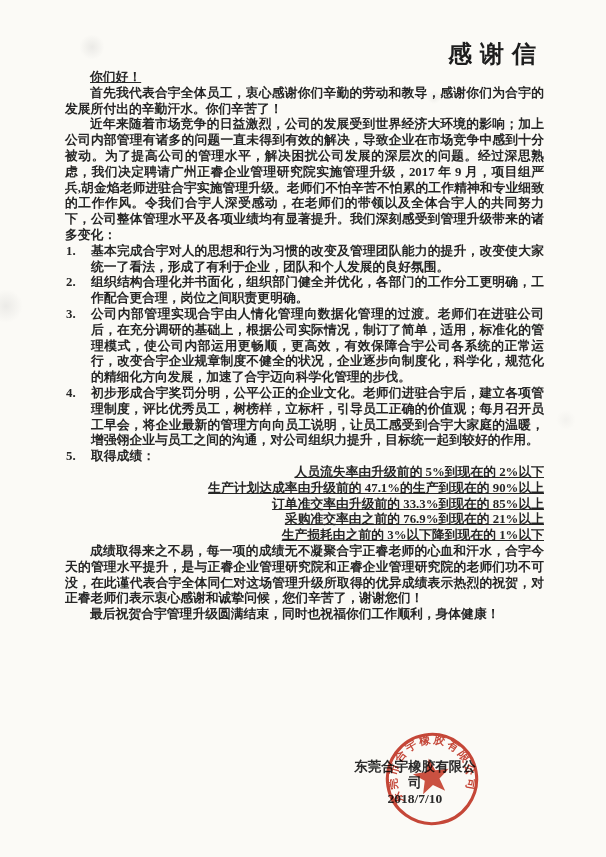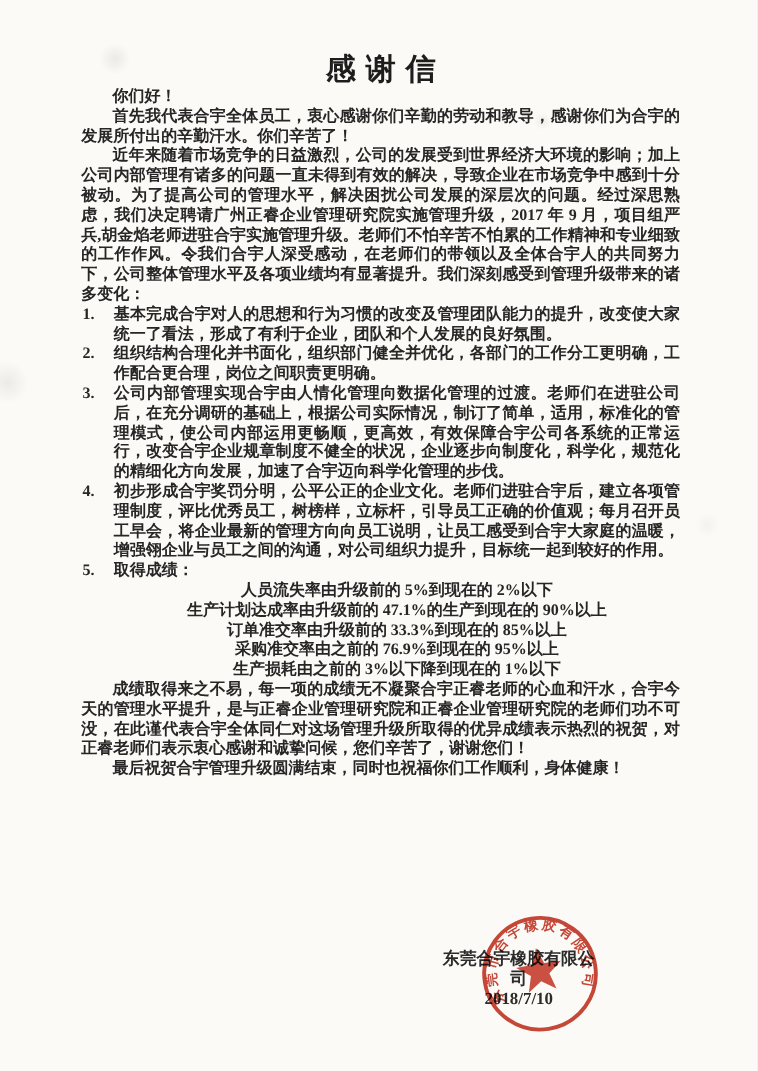--- a/index.html
+++ b/index.html
@@ -19,37 +19,37 @@
   }
   .content {
     padding:42px 62px 0 65px;
     font-size:12.8px;
     line-height:15.8px;
     text-align:justify;
     font-weight:600;
   }
   .title {
     margin:0;
-    font-family:Liberation Sans, sans-serif;
+    font-family:Liberation Mono, monospace;
     font-size:24px;
     line-height:28px;
     font-weight:700;
     letter-spacing:8px;
-    text-align:center;
+    text-align:right;
     text-indent:8px; 
     color:#1d1d1d;
   }
   .salutation { margin:17px 0 0 0; }
   p.indent { margin:0; text-indent:25px; }
-  .greeting { margin-top:14px; }
+  .greeting { margin-top:14px;text-decoration:underline; }
   .list { margin:0; }
   .li { position:relative; padding-left:26px; }
   .li .num { position:absolute; left:1px; top:0; }
   .results p { margin:0; }
-  .metric { text-align:center; }
+  .metric { text-align:right;text-decoration:underline; }
   .closing-1 { margin-top:17px; }
   .signature {
     position:absolute; left:349px; top:759px; width:132px;
     text-align:center; font-weight:700;
     font-size:13.5px; line-height:16px; color:#2b2b2b;
   }
   .seal {
     position:absolute; left:375px; top:727px;
     width:114px; height:104px;
     transform:rotate(-9deg);
@@ -93,21 +93,21 @@
         <span class="num">4.</span>
         <span>初步形成合宇奖罚分明，公平公正的企业文化。老师们进驻合宇后，建立各项管理制度，评比优秀员工，树榜样，立标杆，引导员工正确的价值观；每月召开员工早会，将企业最新的管理方向向员工说明，让员工感受到合宇大家庭的温暖，增强翎企业与员工之间的沟通，对公司组织力提升，目标统一起到较好的作用。</span>
       </div>
       <div class="li">
         <span class="num">5.</span>
         <span>取得成绩：</span>
         <div class="results">
           <div class="metric">人员流失率由升级前的 5%到现在的 2%以下</div>
           <div class="metric">生产计划达成率由升级前的 47.1%的生产到现在的 90%以上</div>
           <div class="metric">订单准交率由升级前的 33.3%到现在的 85%以上</div>
-          <div class="metric">采购准交率由之前的 76.9%到现在的 95%以上</div>
+          <div class="metric">采购准交率由之前的 76.9%到现在的 21%以上</div>
           <div class="metric">生产损耗由之前的 3%以下降到现在的 1%以下</div>
         </div>
       </div>
     </div>
 
     <p class="indent closing-1">成绩取得来之不易，每一项的成绩无不凝聚合宇正睿老师的心血和汗水，合宇今天的管理水平提升，是与正睿企业管理研究院和正睿企业管理研究院的老师们功不可没，在此谨代表合宇全体同仁对这场管理升级所取得的优异成绩表示热烈的祝贺，对正睿老师们表示衷心感谢和诚挚问候，您们辛苦了，谢谢您们！</p>
     <p class="indent">最后祝贺合宇管理升级圆满结束，同时也祝福你们工作顺利，身体健康！</p>
   </div>
 
   <div class="signature">

